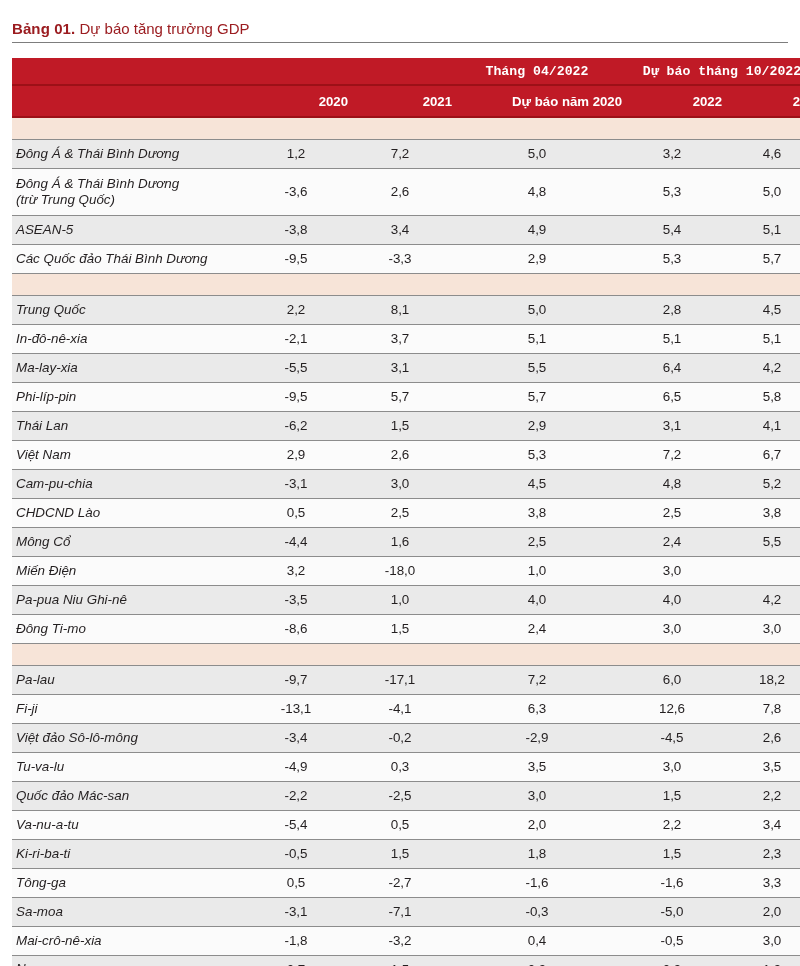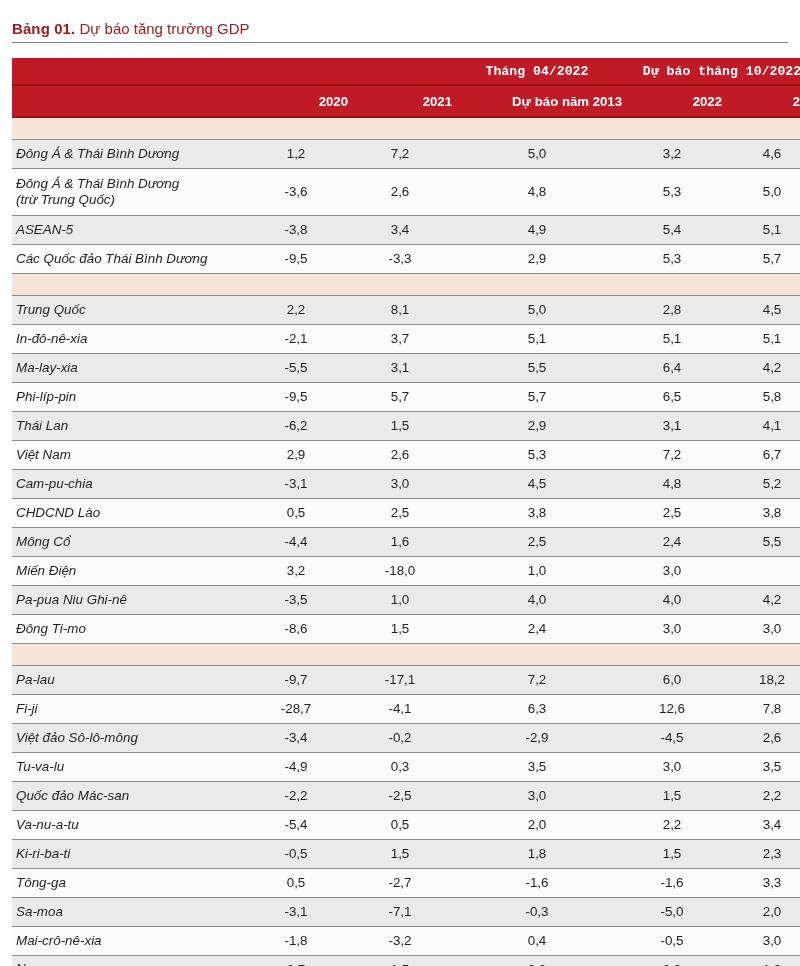--- a/index.html
+++ b/index.html
@@ -150,21 +150,21 @@
         <th class="blank"></th>
         <th class="blank"></th>
         <th class="blank"></th>
         <th class="grp">Tháng 04/2022</th>
         <th class="grp" colspan="2">Dự báo tháng 10/2022</th>
       </tr>
       <tr class="hdr-bot">
         <th class="blank"></th>
         <th class="num">2020</th>
         <th class="num">2021</th>
-        <th class="num">Dự báo năm 2013</th>
+        <th class="num">Dự báo năm 2020</th>
         <th class="num">2022</th>
         <th class="num">2023</th>
       </tr>
     </thead>
     <tbody id="tbody">
         <tr class="spacer">
           <td colspan="6"></td>
         </tr>
         <tr class="shade">
           <td class="name">Đông Á &amp; Thái Bình Dương</td>
@@ -303,21 +303,21 @@
         <tr class="shade">
           <td class="name">Pa-lau</td>
           <td class="val">-9,7</td>
           <td class="val">-17,1</td>
           <td class="val">7,2</td>
           <td class="val">6,0</td>
           <td class="val">18,2</td>
         </tr>
         <tr class="plain">
           <td class="name">Fi-ji</td>
-          <td class="val">-28,7</td>
+          <td class="val">-13,1</td>
           <td class="val">-4,1</td>
           <td class="val">6,3</td>
           <td class="val">12,6</td>
           <td class="val">7,8</td>
         </tr>
         <tr class="shade">
           <td class="name">Việt đảo Sô-lô-mông</td>
           <td class="val">-3,4</td>
           <td class="val">-0,2</td>
           <td class="val">-2,9</td>

